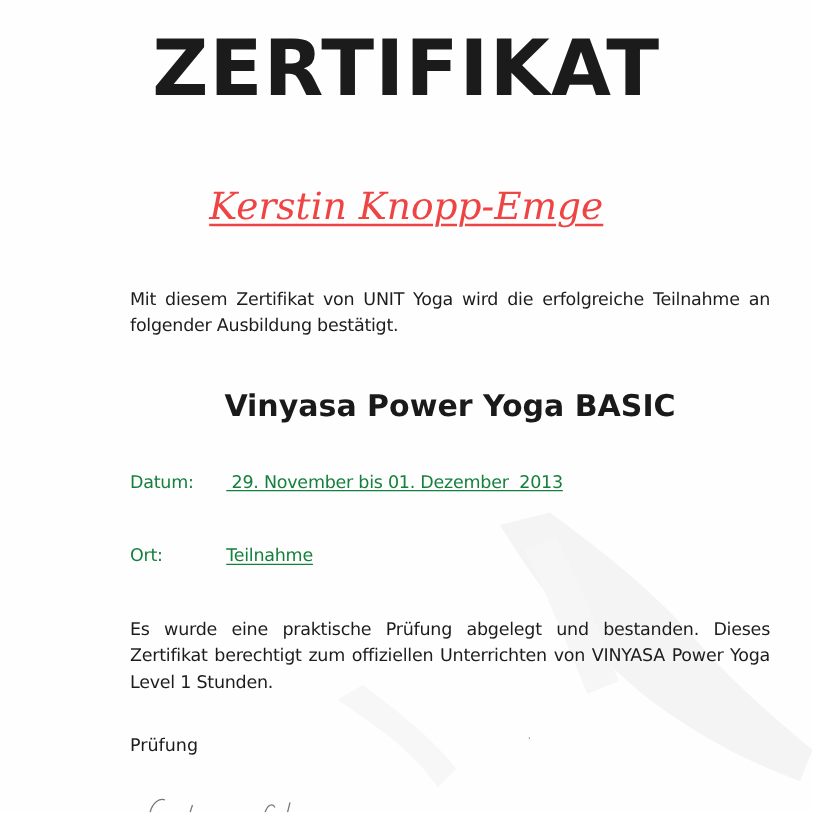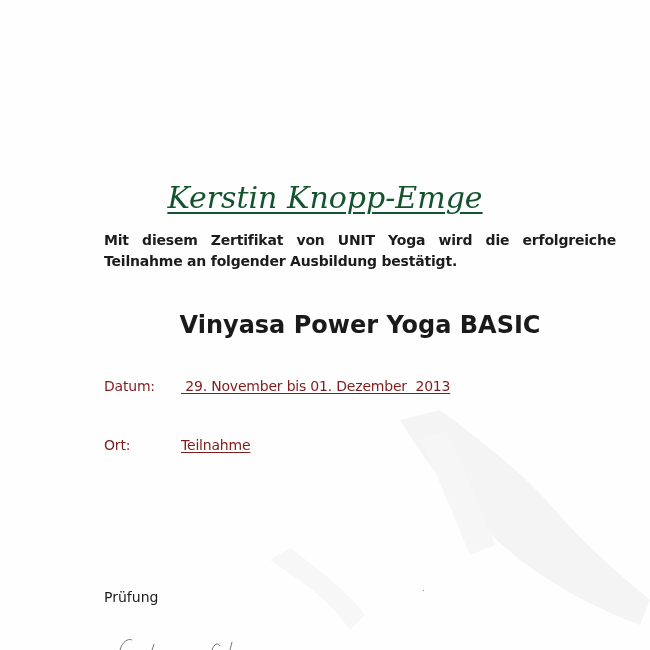--- a/index.html
+++ b/index.html
@@ -43,57 +43,56 @@
     .name {
       position: absolute;
       left: 0;
       width: 650px;
       top: 146px;
       text-align: center;
       font-family: "DejaVu Serif", "Liberation Serif", serif;
       font-style: italic;
       font-size: 30px;
       line-height: 40px;
-      color: #14532d;
-      margin-top: 32px;
+      color: #ef4444;
     }
     .name span {
       text-decoration: underline;
       text-underline-offset: 4px;
       text-decoration-thickness: 2px;
     }
     .body-text {
       position: absolute;
       left: 104px;
       width: 512px;
       font-size: 14px;
       line-height: 21px;
       color: #1c1c1c;
       text-align: justify;
       text-align-last: left;
       letter-spacing: -0.2px;
     }
-    .intro { top: 230px; font-weight: bold; }
+    .intro { top: 230px; }
     .course {
       position: absolute;
       left: 0;
       width: 720px;
       top: 308px;
       text-align: center;
       font-weight: bold;
       font-size: 24px;
       line-height: 34px;
       color: #1a1a1a;
     }
     .field {
       position: absolute;
       left: 104px;
       font-size: 14px;
       line-height: 20px;
-      color: #7f1d1d;
+      color: #15803d;
       letter-spacing: -0.2px;
     }
     .field .label {
       display: inline-block;
       width: 77px;
     }
     .field .value {
       text-decoration: underline;
       text-underline-offset: 2px;
     }
@@ -127,37 +126,39 @@
 <body>
 
 <div class="page">
 
   <svg class="watermark" viewBox="0 0 650 650" xmlns="http://www.w3.org/2000/svg">
     <path d="M400 420 C 430 470, 470 520, 520 560 C 560 590, 600 610, 640 625 L 650 600 C 620 575, 585 545, 555 510 C 520 470, 480 440, 440 410 Z" fill="#f4f4f4"></path>
     <path d="M420 440 C 440 480, 455 520, 470 555 L 495 545 C 480 505, 465 470, 445 430 Z" fill="#f6f6f6"></path>
     <path d="M270 560 C 300 580, 330 600, 350 630 L 365 615 C 345 590, 320 570, 290 548 Z" fill="#f7f7f7"></path>
   </svg>
 
+  <div class="title">ZERTIFIKAT</div>
 
   <div class="name">
     <span>Kerstin Knopp-Emge</span>
   </div>
 
   <div class="body-text intro">Mit diesem Zertifikat von UNIT Yoga wird die erfolgreiche Teilnahme an folgender Ausbildung bestätigt.</div>
 
   <div class="course">Vinyasa Power Yoga BASIC</div>
 
   <div class="field datum">
     <span class="label">Datum:</span><span class="value" style="white-space: pre;"> 29. November bis 01. Dezember  2013</span>
   </div>
 
   <div class="field ort">
     <span class="label">Ort:</span><span class="value">Teilnahme</span>
   </div>
 
+  <div class="body-text exam">Es wurde eine praktische Prüfung abgelegt und bestanden. Dieses Zertifikat berechtigt zum offiziellen Unterrichten von VINYASA Power Yoga Level 1 Stunden.</div>
 
   <div class="closing">Prüfung</div>
 
   <div class="speck"></div>
 
   <svg class="signature" viewBox="0 0 150 14" xmlns="http://www.w3.org/2000/svg">
     <path d="M8 14 C 10 6, 16 2, 20 4 M 40 14 L 42 8 M 100 14 C 102 8, 106 6, 108 10 M 118 14 L 120 6" stroke="#777" stroke-width="1" fill="none"></path>
   </svg>
 
 </div>

